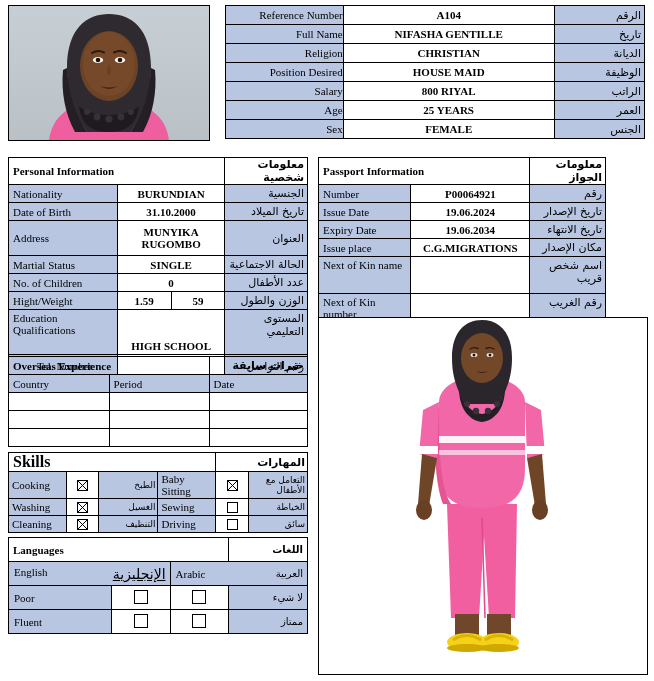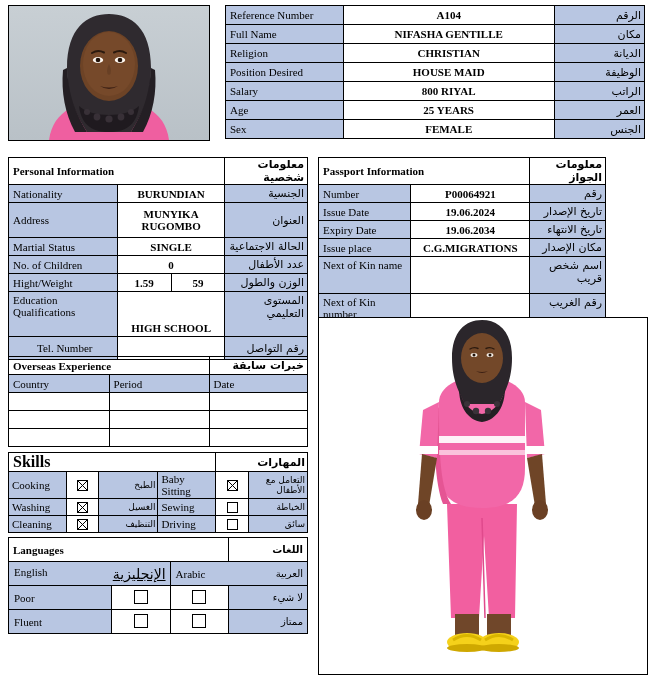--- a/index.html
+++ b/index.html
@@ -22,21 +22,21 @@
   .b{font-weight:bold;}
 
   
   #photo-top{left:8px;top:5px;width:200px;height:134px;border:1px solid #000;overflow:hidden;background:#c9d0d6;}
   #photo-top .face{position:absolute;left:0;top:0;width:200px;height:134px;}
 
   
   #top-table{left:225px;top:5px;width:420px;}
   #top-table table{width:420px;}
   #top-table td{height:18px;font-size:11px;}
-  #top-table .c1{width:115px;}
+  #top-table .c1{width:115px;text-align:right;}
   #top-table .c2{width:215px;}
   #top-table .c3{width:88px;margin-top:16px;}
 
   
   #personal{left:8px;top:157px;width:300px;}
   #personal table{width:300px;}
   #personal td{height:17px;font-size:11px;}
   #personal .c1{width:92px;}
   #personal .c2{width:118px;}
   #personal .c3{width:88px;}
@@ -135,21 +135,21 @@
   <table>
     <tbody>
       <tr>
         <td class="c1 lbl lft">Reference Number</td>
         <td class="c2 ctr b">A104</td>
         <td class="c3 lbl ar">الرقم</td>
       </tr>
       <tr>
         <td class="c1 lbl lft">Full Name</td>
         <td class="c2 ctr b">NIFASHA GENTILLE</td>
-        <td class="c3 lbl ar">مكان</td>
+        <td class="c3 lbl ar">تاريخ</td>
       </tr>
       <tr>
         <td class="c1 lbl lft">Religion</td>
         <td class="c2 ctr b">CHRISTIAN</td>
         <td class="c3 lbl ar">الديانة</td>
       </tr>
       <tr>
         <td class="c1 lbl lft">Position Desired</td>
         <td class="c2 ctr b">HOUSE MAID</td>
         <td class="c3 lbl ar">الوظيفة</td>
@@ -177,20 +177,25 @@
   <table>
     <tbody>
       <tr>
         <td class="c1 section-title" colspan="2">Personal Information</td>
         <td class="c3 ar b">معلومات شخصية</td>
       </tr>
       <tr>
         <td class="c1 lbl lft">Nationality</td>
         <td class="c2 ctr b">BURUNDIAN</td>
         <td class="c3 lbl ar">الجنسية</td>
+      </tr>
+      <tr>
+        <td class="c1 lbl lft">Date of Birth</td>
+        <td class="c2 ctr b">31.10.2000</td>
+        <td class="c3 lbl ar">تاريخ الميلاد</td>
       </tr>
       <tr>
         <td class="c1 lbl lft" style="height:34px;">Address</td>
         <td class="c2 ctr b">MUNYIKA RUGOMBO</td>
         <td class="c3 lbl ar">العنوان</td>
       </tr>
       <tr>
         <td class="c1 lbl lft">Martial Status</td>
         <td class="c2 ctr b">SINGLE</td>
         <td class="c3 lbl ar">الحالة الاجتماعية</td>

